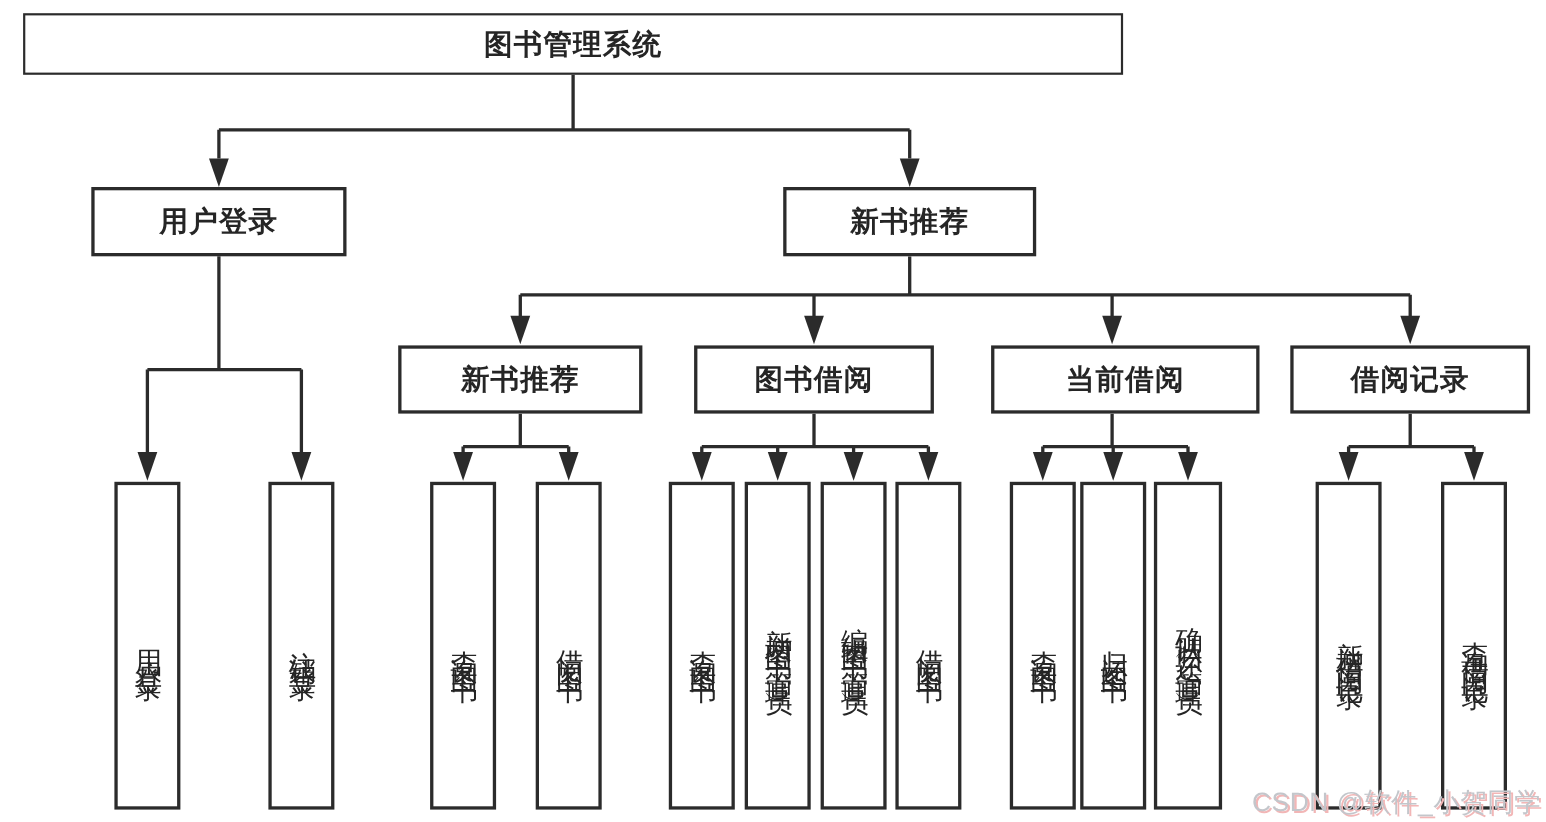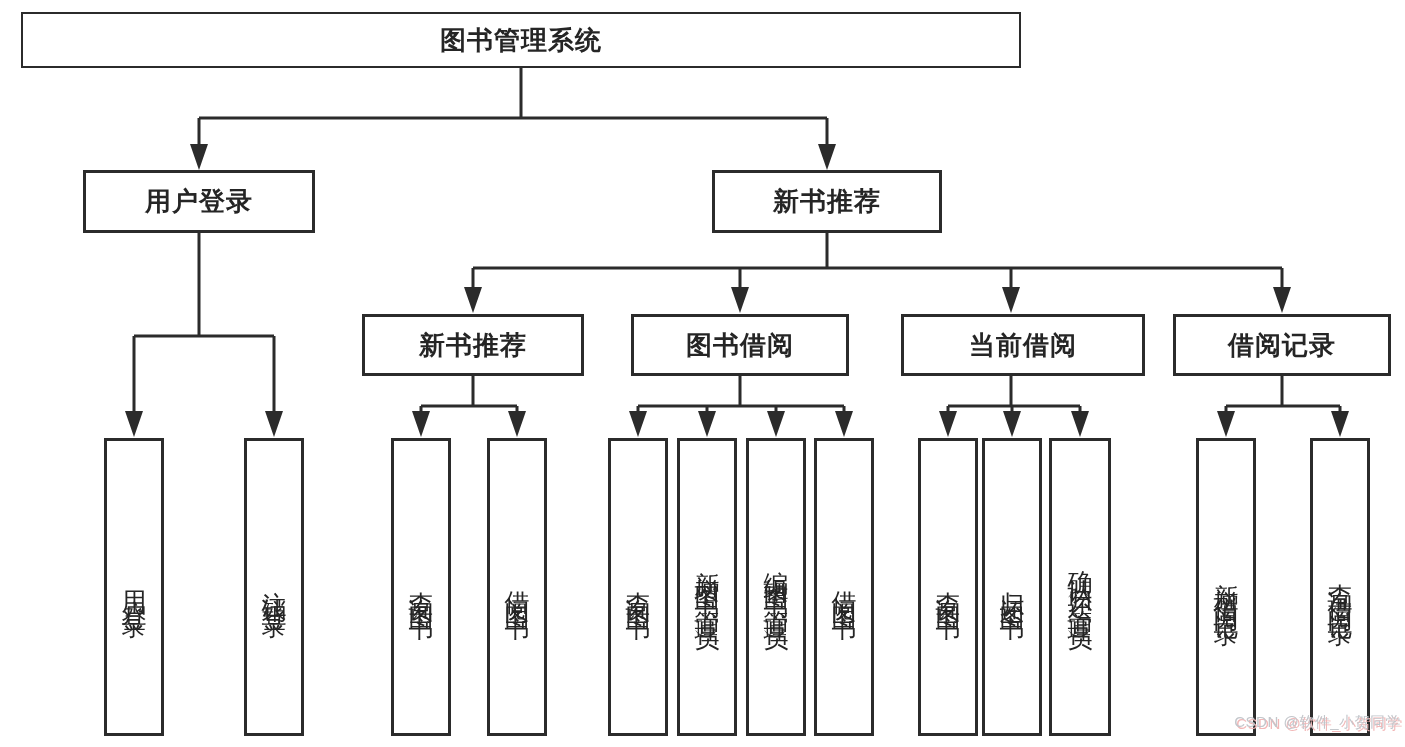--- a/index.html
+++ b/index.html
@@ -61,21 +61,21 @@
     font-size:25px;
     letter-spacing:8px;
     line-height:1;
     color:var(--text);
     white-space:nowrap;
   }
   .watermark{
     position:absolute;
     top:713px;
     right:4px;
-    font-size:15px;
+    font-size:24px;
     letter-spacing:0.5px;
     color:var(--watermark-text);
     text-shadow:2px 2px 0 var(--watermark-shadow);
     white-space:nowrap;
     z-index:5;
   }
 </style>
 </head>
 <body>
 

